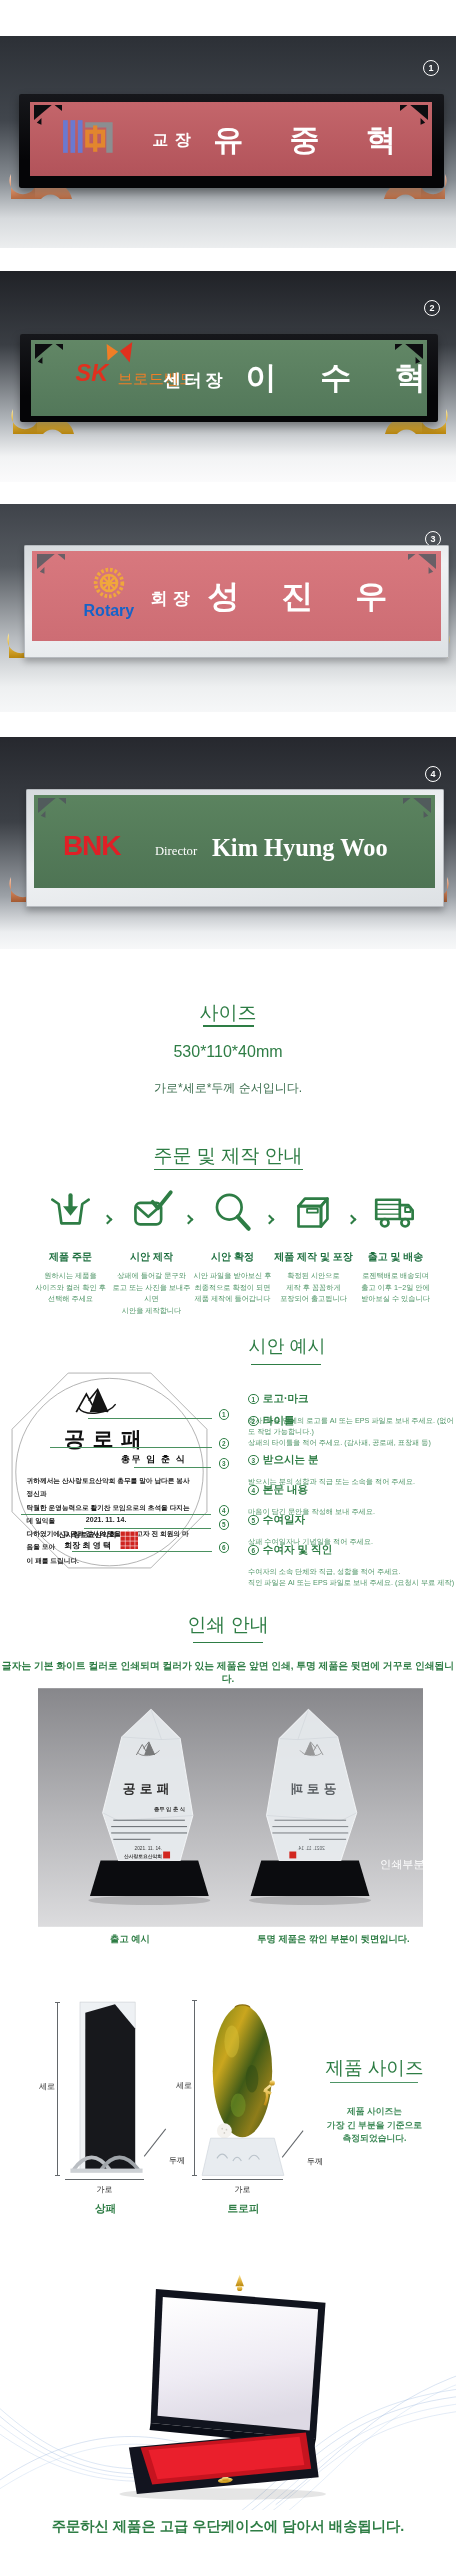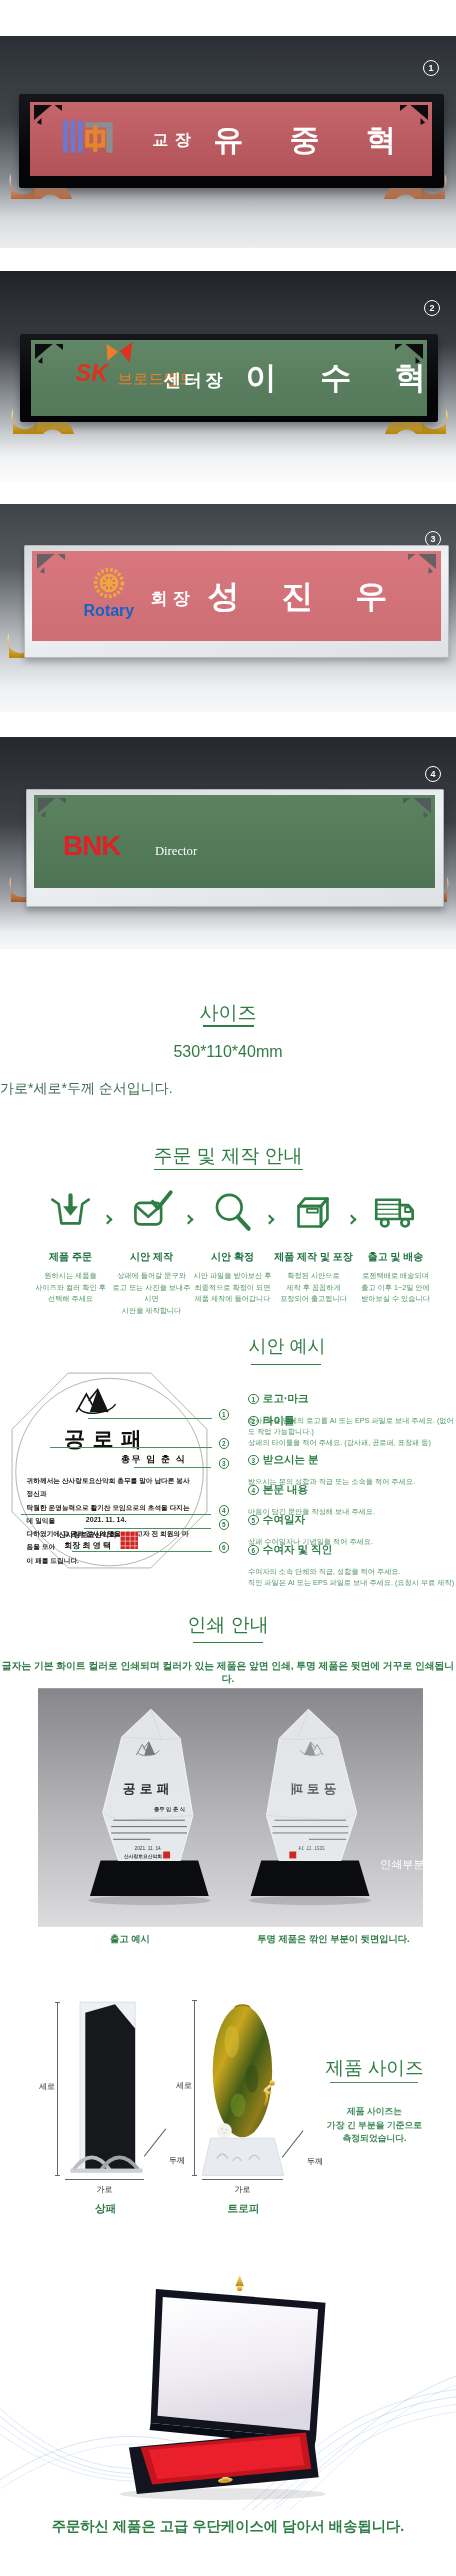--- a/index.html
+++ b/index.html
@@ -215,29 +215,30 @@
             <polygon points="44,0 60,0 60,13"></polygon>
             <polygon points="6,38 16,28 16,42"></polygon>
         </svg>
         <svg class="corner tr" viewBox="0 0 60 50" fill="#50555c" opacity=".85">
           <polygon points="0,0 38,0 0,32"></polygon>
             <polygon points="44,0 60,0 60,13"></polygon>
             <polygon points="6,38 16,28 16,42"></polygon>
         </svg>
         <div style="position:absolute;left:29px;top:35px;color:#e01f26;font-weight:bold;font-size:28px;letter-spacing:-1.1px">BNK</div>
         <div class="plate-title serif" style="left:121px;top:49px;font-size:12.7px;font-weight:normal">Director</div>
+        <div class="plate-name serif" style="left:178px;top:39px;font-size:24.4px">Kim Hyung Woo</div>
       </div>
     </div>
   </div>
 
   <div class="abs" style="top:987px;left:0;width:456px;height:127px">
     <div class="gtitle" style="left:0;width:456px;top:12.7px;font-size:19px">사이즈</div>
     <div class="underbar" style="left:203px;width:51px;top:38px"></div>
     <div class="gtext" style="left:0;width:456px;top:56px;font-size:16px">530*110*40mm</div>
-    <div class="abs" style="left:0;width:456px;top:93px;font-size:14px;color:#3c6e4f;">가로*세로*두께 순서입니다.</div>
+    <div class="abs" style="left:0;width:456px;top:93px;font-size:12px;color:#3c6e4f;text-align:center">가로*세로*두께 순서입니다.</div>
   </div>
 
   <div class="abs" style="top:1136px;left:0;width:456px;height:175px">
     <div class="gtitle" style="left:0;width:456px;top:7.4px;font-size:19px">주문 및 제작 안내</div>
     <div class="underbar" style="left:154px;width:149px;top:33px;height:1.1px"></div>
 
     <div class="step" style="left:29px;top:53px">
       <svg width="45" height="45" viewBox="0 0 84 84" fill="none" stroke="#2e7d45" stroke-width="5" stroke-linecap="round" stroke-linejoin="round">
         <path d="M8,20 L20,28 L25,64 L59,64 L64,28 L76,20"></path>
         <path d="M42,12 V40" stroke-width="8"></path>

